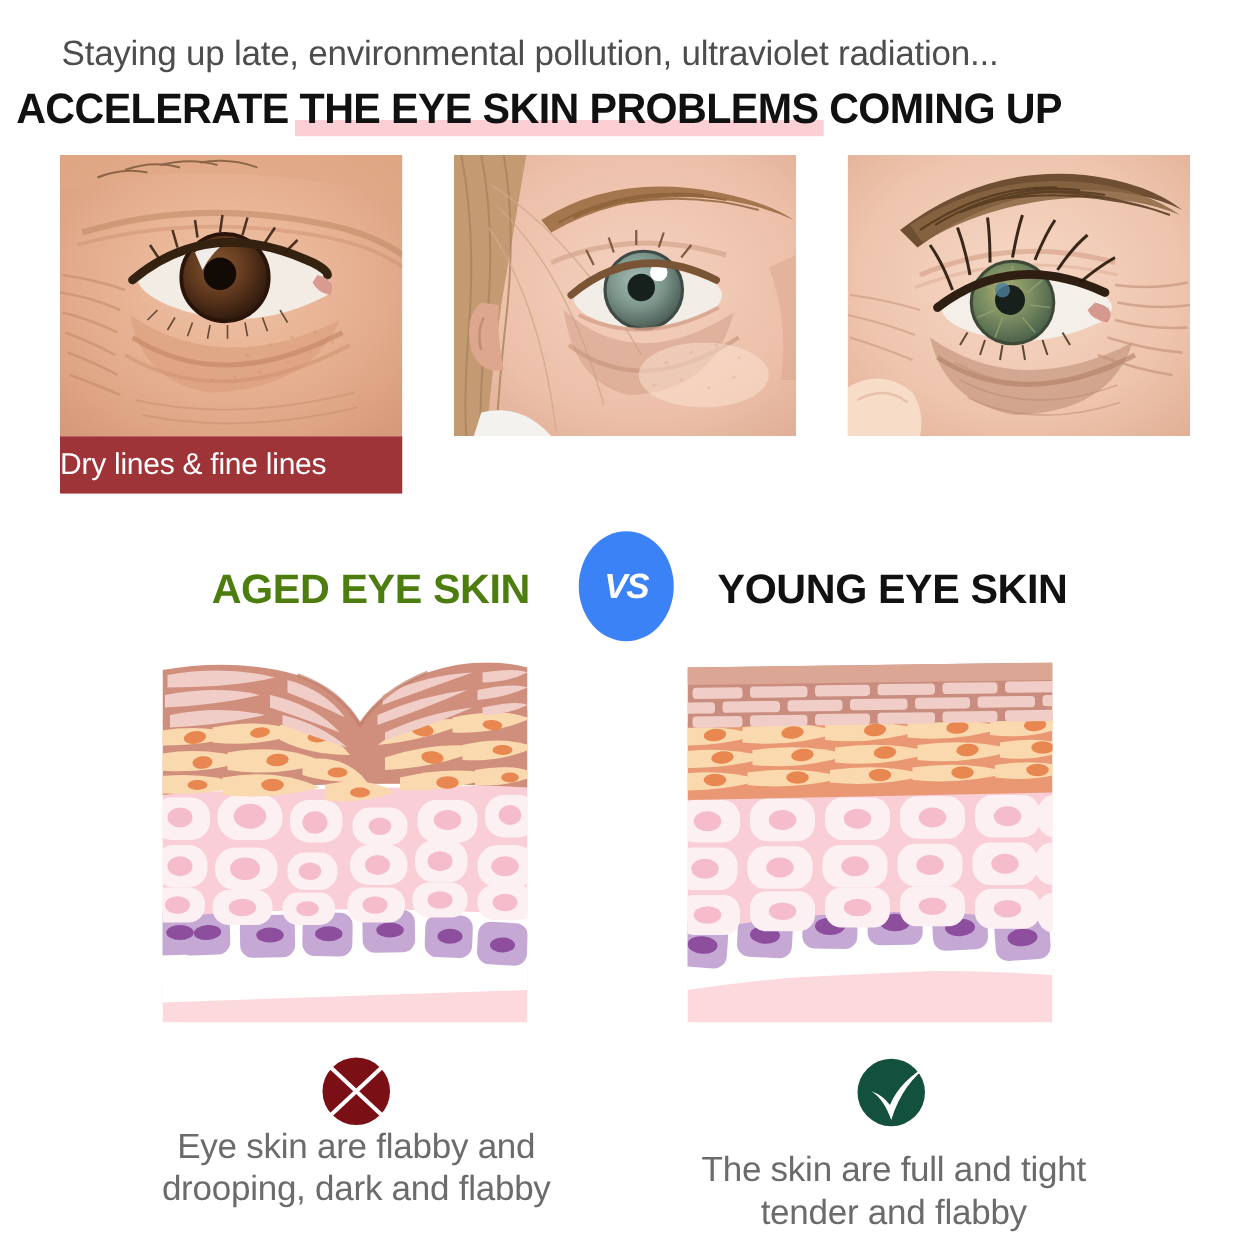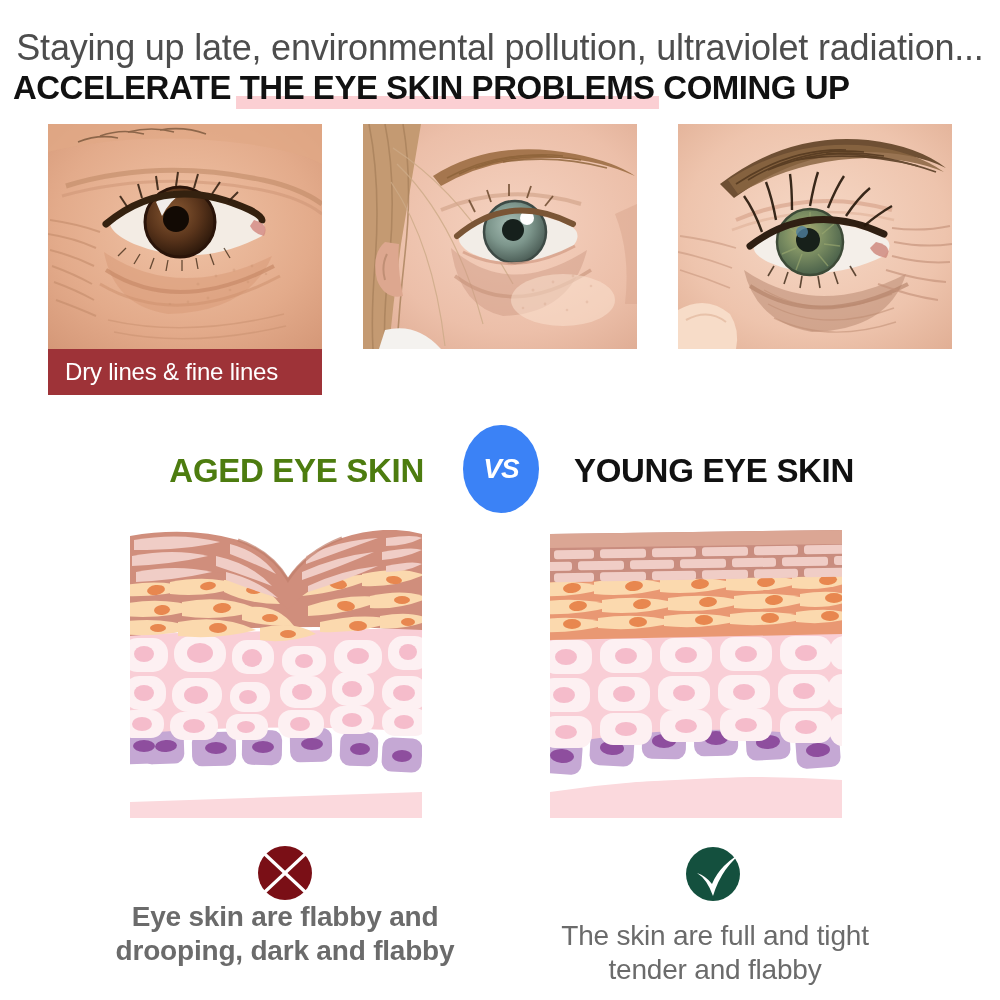--- a/index.html
+++ b/index.html
@@ -7,23 +7,23 @@
     width:1000px;height:1000px;
     background:#ffffff;
     font-family:"Liberation Sans","DejaVu Sans",sans-serif;
     overflow:hidden;
     position:relative;
   }
   .page{position:relative;width:1000px;height:1000px;}
 
   
   .subtitle{
-    position:absolute;left:0;top:27px;width:1000px;
+    position:absolute;left:0;top:27px;width:848px;
     text-align:center;
-    font-size:36px;
+    font-size:28px;
     color:#4d4d4d;
     letter-spacing:-0.2px;
     white-space:nowrap;
   }
   .headline-wrap{
     position:absolute;left:0;top:68px;width:854px;height:42px;
     text-align:left;
   }
   .headline{
     display:inline-block;position:relative;
@@ -43,21 +43,20 @@
 
   
   .panel{position:absolute;overflow:hidden;}
   .photo{position:absolute;left:0;top:0;right:0;bottom:46px;overflow:hidden;}
   .cap{
     position:absolute;left:0;right:0;bottom:0;height:46px;
     background:#9e3338;
     color:#ffffff;
     font-size:24px;
     display:flex;align-items:center;
-    padding-left:17px;
     box-sizing:border-box;
     white-space:nowrap;
     letter-spacing:-0.2px;
   }
 
   
   .vs-row{position:absolute;left:0;top:430px;width:1000px;height:82px;}
   .vs-left{
     position:absolute;left:12px;top:22px;width:440px;text-align:right;
     padding-right:28px;box-sizing:border-box;
@@ -683,21 +682,21 @@
     </svg>
   </div>
 
   <div class="badge" style="left:680px;top:838px;">
     <svg width="70" height="70" viewBox="0 0 70 70">
       <circle cx="33" cy="36" r="27" fill="#14503e"></circle>
       <path d="M17 35 Q27 41 33 58 Q42 28 66 12 Q40 26 32 46 Q26 38 17 35 Z" fill="#ffffff"></path>
     </svg>
   </div>
 
-  <div class="vcap" style="left:75px;top:900px;font-weight:bold;">
+  <div class="vcap" style="left:75px;top:900px;">
     <div>Eye skin are flabby and</div>
     <div>drooping, dark and flabby</div>
   </div>
 
   <div class="vcap" style="left:505px;top:900px;margin-top:19px;">
     <div>The skin are full and tight</div>
     <div>tender and flabby</div>
   </div>
 
 </div>

